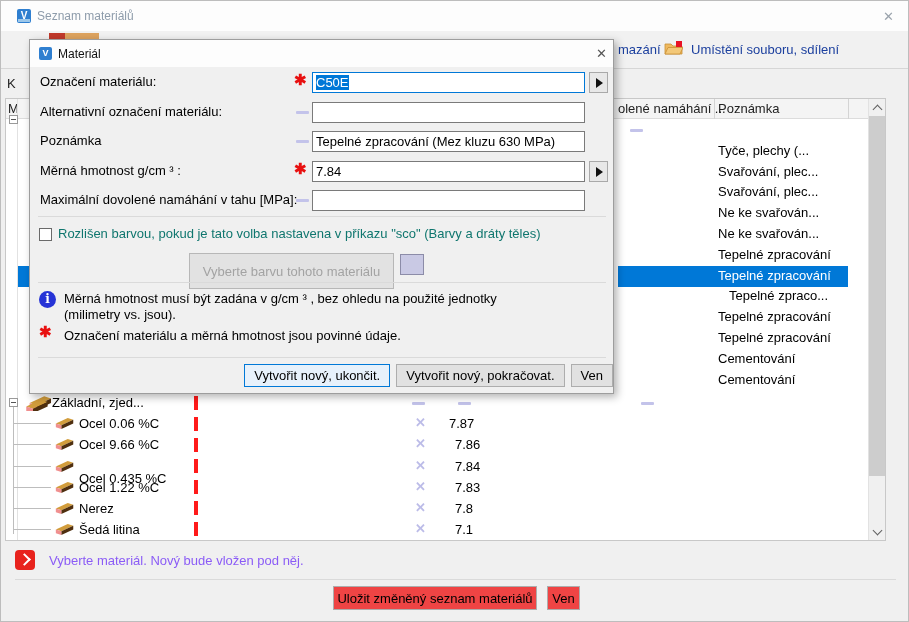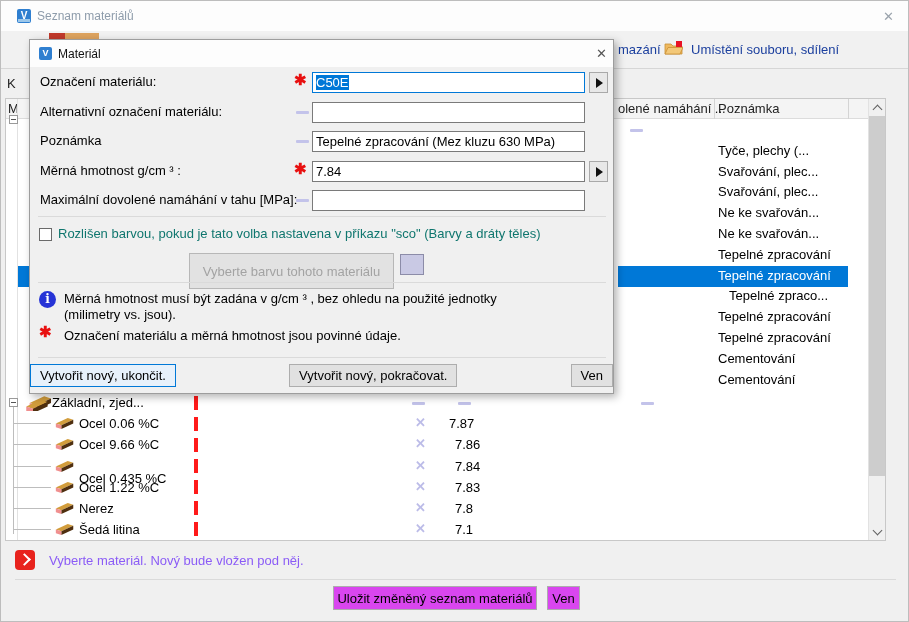--- a/index.html
+++ b/index.html
@@ -50,21 +50,21 @@
   .sb-thumb{position:absolute;left:0;top:17px;width:16px;height:360px;background:#cdcdcd;}
   .chev{position:absolute;left:5px;width:6px;height:6px;border-left:1px solid #606060;border-top:1px solid #606060;}
   .chev.up{top:7px;transform:rotate(45deg);}
   .chev.down{top:4px;transform:rotate(225deg);}
 
   
   .status-icon{left:14px;top:549px;width:20px;height:20px;background:#e8231d;border-radius:4px;}
   .status-icon .c{position:absolute;left:5px;top:5px;width:7px;height:7px;border-right:2.5px solid #fff;border-top:2.5px solid #fff;transform:rotate(45deg);}
   .status-text{left:48px;top:552px;font-size:13px;color:#8b5cf6;}
   .status-divider{left:14px;top:578px;width:881px;height:1px;background:#dadada;}
-  .btn{display:flex;align-items:center;justify-content:center;background:#d946ef;border:1px solid #adadad;
+  .btn{display:flex;align-items:center;justify-content:center;background:#ef4444;border:1px solid #adadad;
        box-sizing:border-box;font-size:13px;color:#000;cursor:default;}
   .save-btn{left:332px;top:585px;width:204px;height:24px;}
   .ven-btn{left:546px;top:585px;width:33px;height:24px;}
 
   
   .dialog{left:28px;top:38px;width:585px;height:355px;background:#f0f0f0;border:1px solid #9d9d9d;
           box-sizing:border-box;box-shadow:3px 3px 8px rgba(0,0,0,0.3);}
   .dlg-titlebar{position:absolute;left:0;top:0;width:100%;height:27px;background:#fdfdfd;}
   .dlg-logo{left:9px;top:7px;width:13px;height:13px;background:#2f7fd0;border-radius:2px;color:#fff;
             font-size:9px;font-weight:bold;text-align:center;line-height:13px;}
@@ -83,21 +83,21 @@
   .dlg-divider{position:absolute;left:8px;width:568px;height:1px;background:#dadada;}
   .checkbox{position:absolute;left:9px;top:188px;width:13px;height:13px;background:#fff;border:1px solid #6a6a6a;box-sizing:border-box;}
   .cb-label{position:absolute;left:28px;top:186px;font-size:13px;color:#0f766e;}
   .color-btn{position:absolute;left:159px;top:213px;width:205px;height:36px;background:#e2e2e2;border:1px solid #b7b7b7;
              box-sizing:border-box;color:#a3a3a3;font-size:13px;display:flex;align-items:center;justify-content:center;text-align:center;}
   .swatch{position:absolute;left:370px;top:214px;width:24px;height:21px;background:#c9c9e4;border:1px solid #8c8ca8;box-sizing:border-box;}
   .info-icon{position:absolute;left:9px;top:251px;width:17px;height:17px;border-radius:50%;background:#2633d6;
              color:#fff;font-size:12px;font-weight:bold;text-align:center;line-height:17px;font-family:"DejaVu Serif",serif;}
   .info-line{position:absolute;left:34px;font-size:13px;color:#000;}
   .note-ast{position:absolute;left:9px;top:283px;color:#e81010;font-size:15px;font-weight:bold;}
-  .dlg-btnrow{position:absolute;left:0;top:324px;width:100%;display:flex;justify-content:space-between;gap:6px;}
+  .dlg-btnrow{position:absolute;left:0;top:324px;width:100%;display:flex;justify-content:flex-end;gap:6px;}
   .dlg-btn{height:23px;padding:0 9px;display:flex;align-items:center;background:#e1e1e1;border:1px solid #adadad;
            box-sizing:border-box;font-size:13px;color:#000;}
   .dlg-btn.default{background:#e7f1fb;border:1px solid #0078d7;}
 </style>
 </head>
 <body>
 
 <div class="screen">
 
   <div class="abs titlebar">

